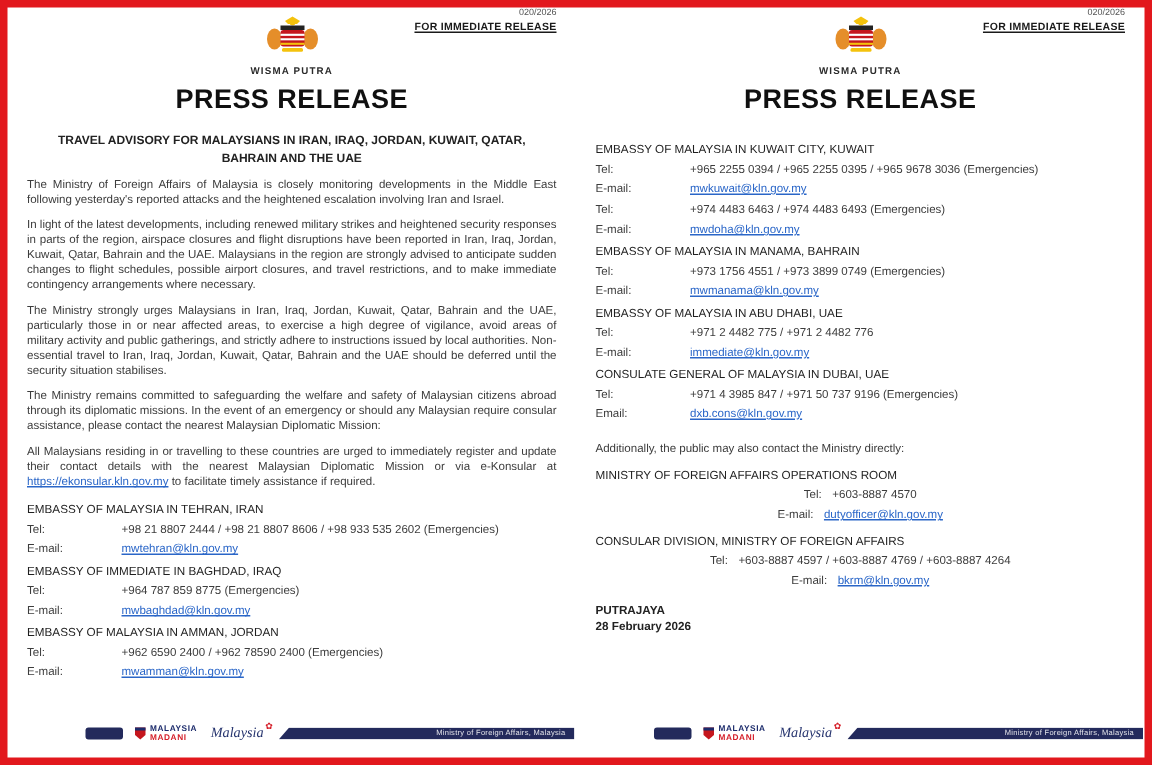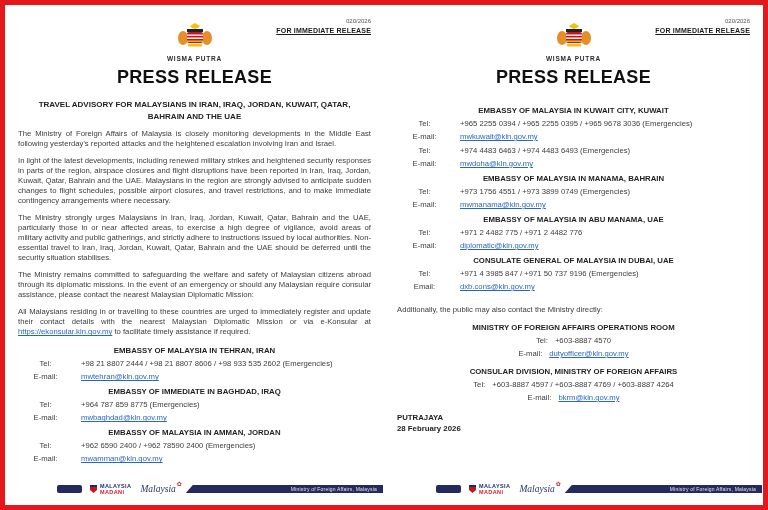--- a/index.html
+++ b/index.html
@@ -3,40 +3,40 @@
 <meta charset="utf-8">
 <style>
   html,body { margin:0; padding:0; background:#ffffff; }
   body { width:768px; height:510px; font-family:"Liberation Sans", sans-serif; }
   .frame {
     position:relative; width:768px; height:510px; box-sizing:border-box;
     border:5px solid #e2181d; background:#ffffff; display:flex; overflow:hidden;
   }
   .page {
     position:relative; width:50%; height:100%; box-sizing:border-box;
-    padding:12px 13px;
+    padding:0 13px;
   }
   
   .page-header { position:relative; padding-top:3px; text-align:center; }
   .release-meta { position:absolute; top:1px; right:0; text-align:right; line-height:1.3; }
   .doc-number { font-size:6px; color:#555; }
   .release-label { font-size:7px; font-weight:bold; text-decoration:underline; color:#1a1a1a; letter-spacing:0.2px; }
   .crest-wrap { display:inline-block; line-height:0; margin-top:2px; }
   .org-name { font-size:6.5px; font-weight:bold; letter-spacing:0.8px; color:#2b2b2b; margin-top:2px; }
   .press-title { font-size:18px; font-weight:bold; color:#101010; margin-top:5px; letter-spacing:0.3px; }
 
   
   .headline { font-size:8px; font-weight:bold; text-align:center; line-height:1.45; color:#222; margin:11px 6px 0; }
   .body-text p { font-size:7.7px; line-height:1.3; text-align:justify; color:#3c3c3c; margin:7px 0 0; }
   a.link { color:#2a66c8; text-decoration:underline; cursor:pointer; }
 
   .embassy { margin-top:5px; }
-  .embassy-name { text-align:center; font-size:7.8px; font-weight:bold; color:#1f1f1f; margin:6px 0 2px; }
+  .embassy-name { font-size:7.8px; font-weight:normal; color:#1f1f1f; margin:6px 0 2px; }
   .contact-row { display:flex; font-size:7.7px; color:#3c3c3c; margin:4px 0; align-items:baseline; }
-  .contact-label { width:55px; text-align:center; margin-right:8px; flex-shrink:0; }
+  .contact-label { width:55px; text-align:left; margin-right:8px; flex-shrink:0; }
   .contact-row.centered { justify-content:center; }
   .contact-row.centered .contact-label { width:auto; margin-right:7px; }
 
   .ministry-note { font-size:7.7px; color:#3c3c3c; margin-top:14px; text-align:left; }
   .ministry-block .embassy-name { margin-top:9px; }
 
   .signoff { font-size:7.8px; font-weight:bold; color:#222; margin-top:10px; line-height:1.45; }
 
   
   .page-footer { position:absolute; left:0; right:14px; bottom:8px; height:16px; display:flex; align-items:center; padding-left:52px; }
@@ -194,28 +194,28 @@
       <div class="contact-row">
           <span class="contact-label">Tel:</span>
           <span>+973 1756 4551 / +973 3899 0749 (Emergencies)</span>
         </div>
       <div class="contact-row">
           <span class="contact-label">E-mail:</span>
           <a class="link">mwmanama@kln.gov.my</a>
         </div>
     </div>
     <div class="embassy">
-      <div class="embassy-name">EMBASSY OF MALAYSIA IN ABU MANAMA, UAE</div>
+      <div class="embassy-name">EMBASSY OF MALAYSIA IN ABU DHABI, UAE</div>
       <div class="contact-row">
           <span class="contact-label">Tel:</span>
           <span>+971 2 4482 775 / +971 2 4482 776</span>
         </div>
       <div class="contact-row">
           <span class="contact-label">E-mail:</span>
-          <a class="link">diplomatic@kln.gov.my</a>
+          <a class="link">immediate@kln.gov.my</a>
         </div>
     </div>
     <div class="embassy">
       <div class="embassy-name">CONSULATE GENERAL OF MALAYSIA IN DUBAI, UAE</div>
       <div class="contact-row">
           <span class="contact-label">Tel:</span>
           <span>+971 4 3985 847 / +971 50 737 9196 (Emergencies)</span>
         </div>
       <div class="contact-row">
           <span class="contact-label">Email:</span>

